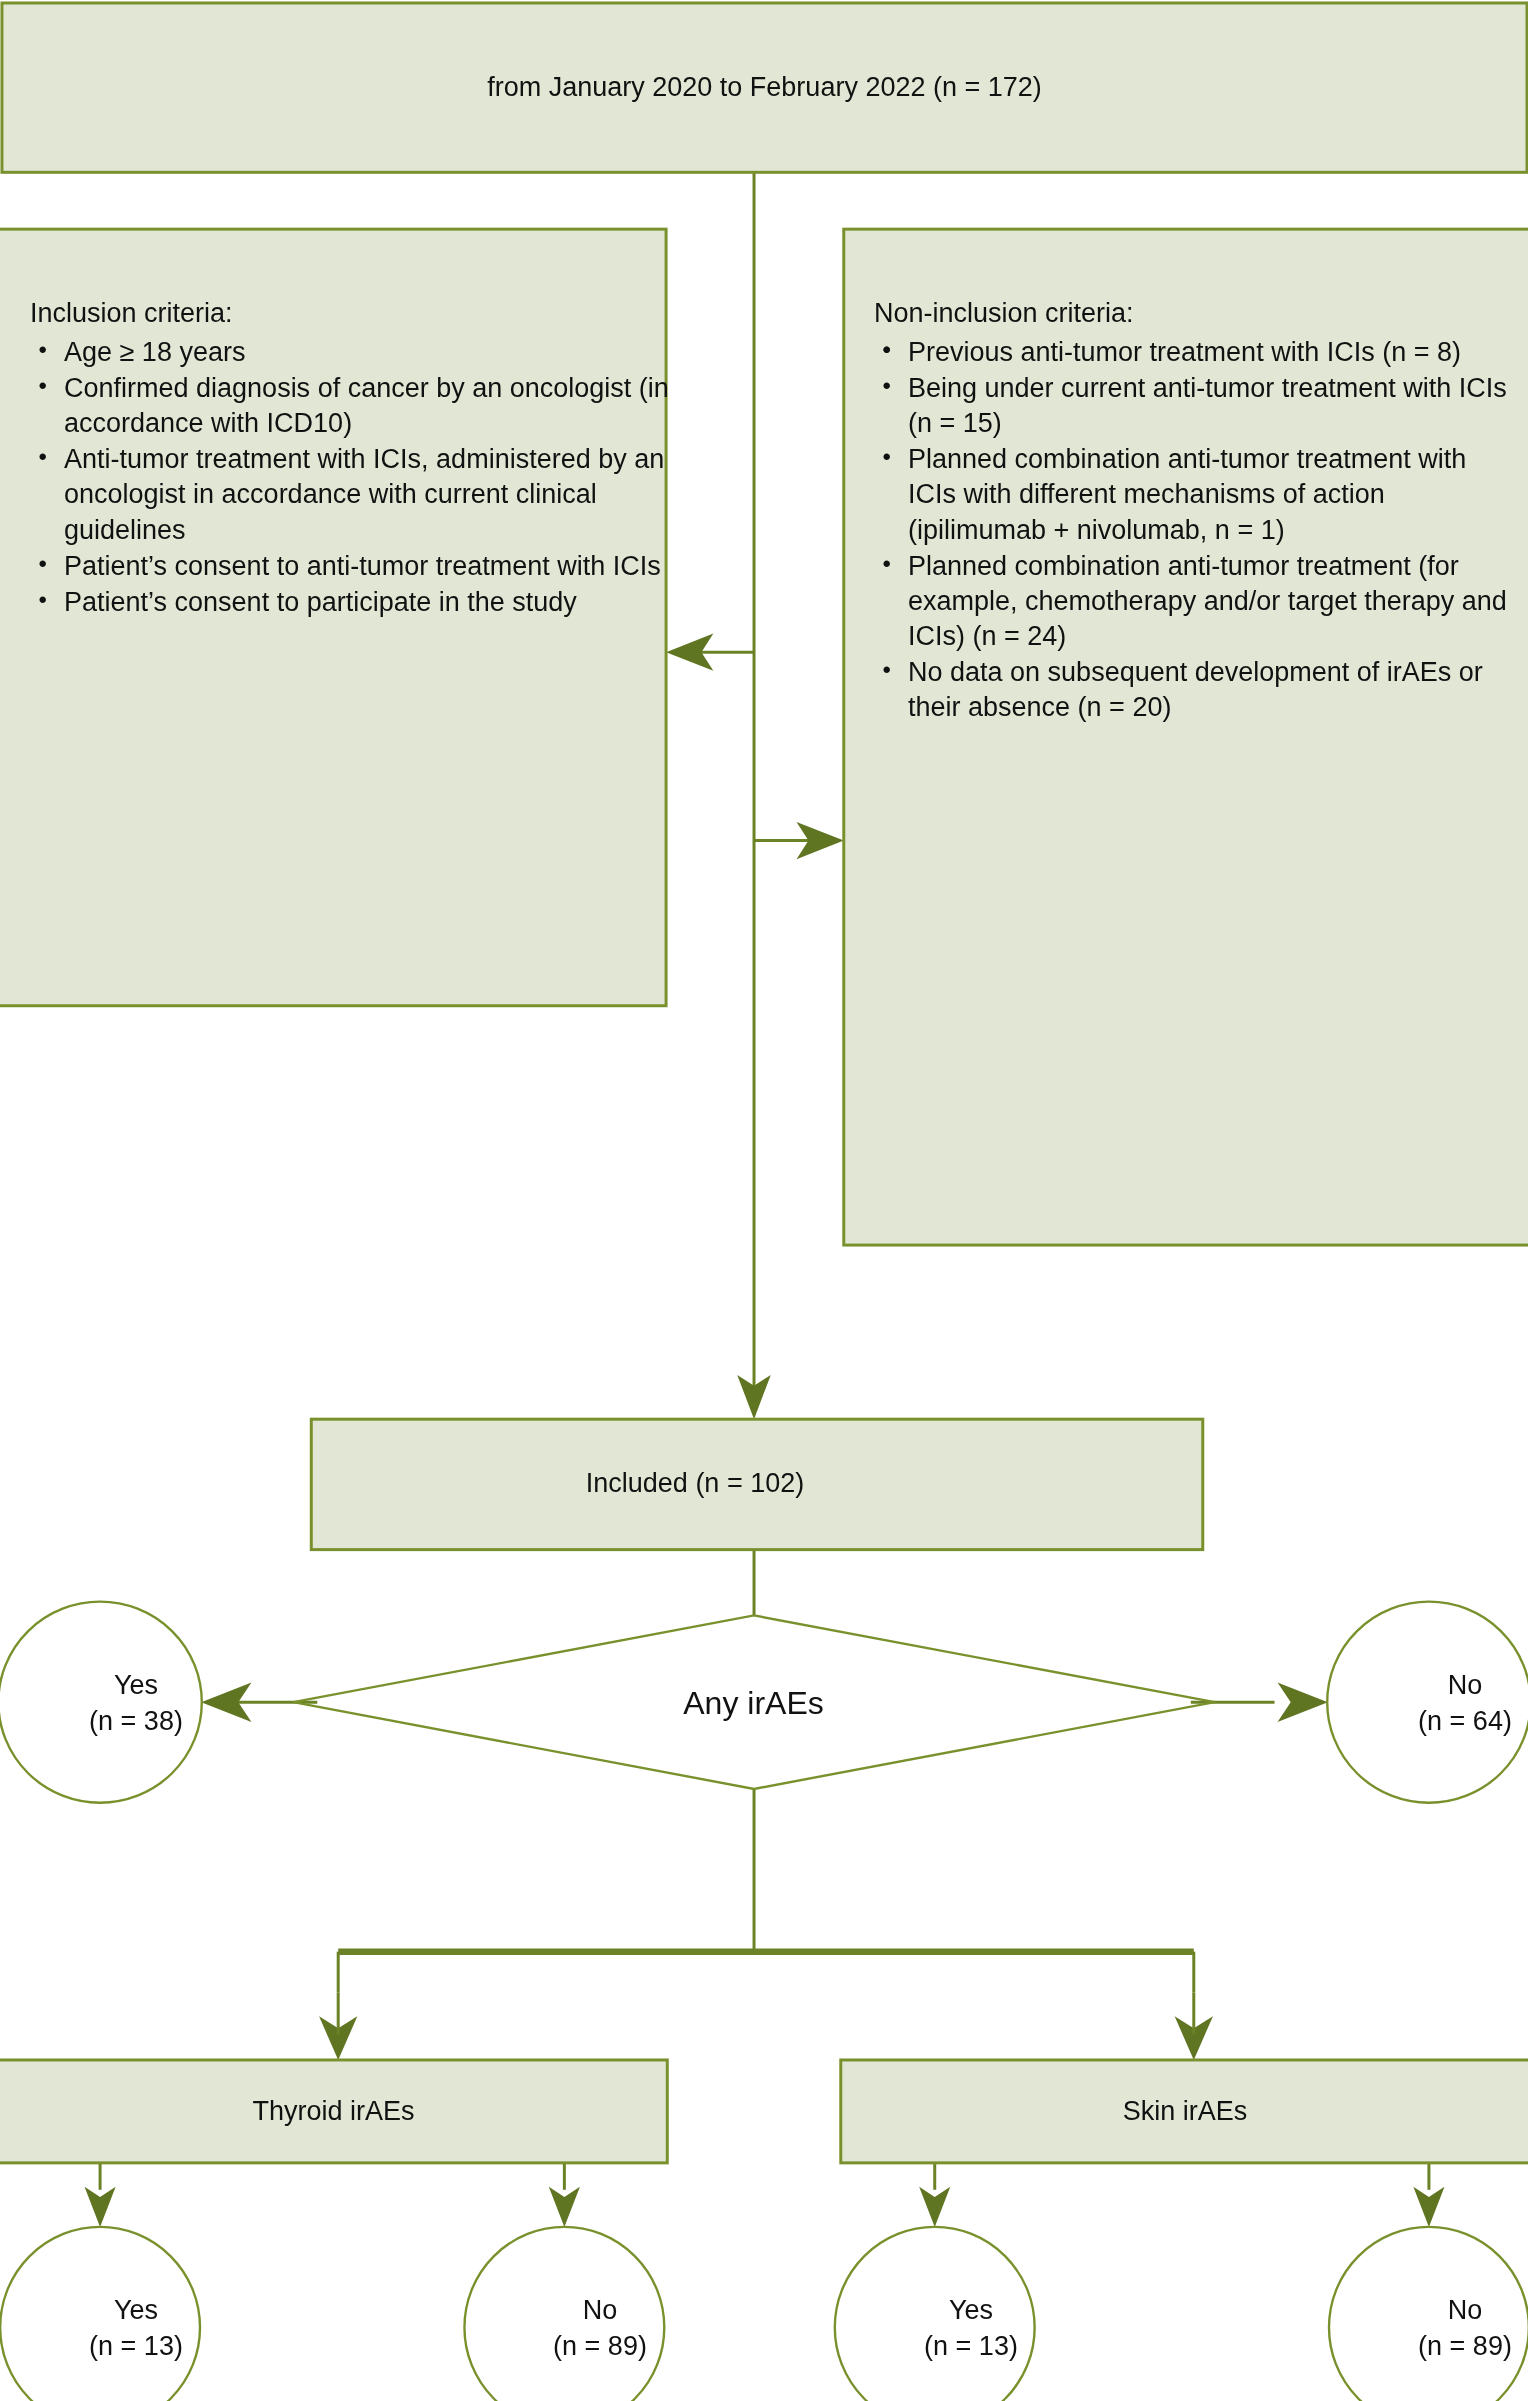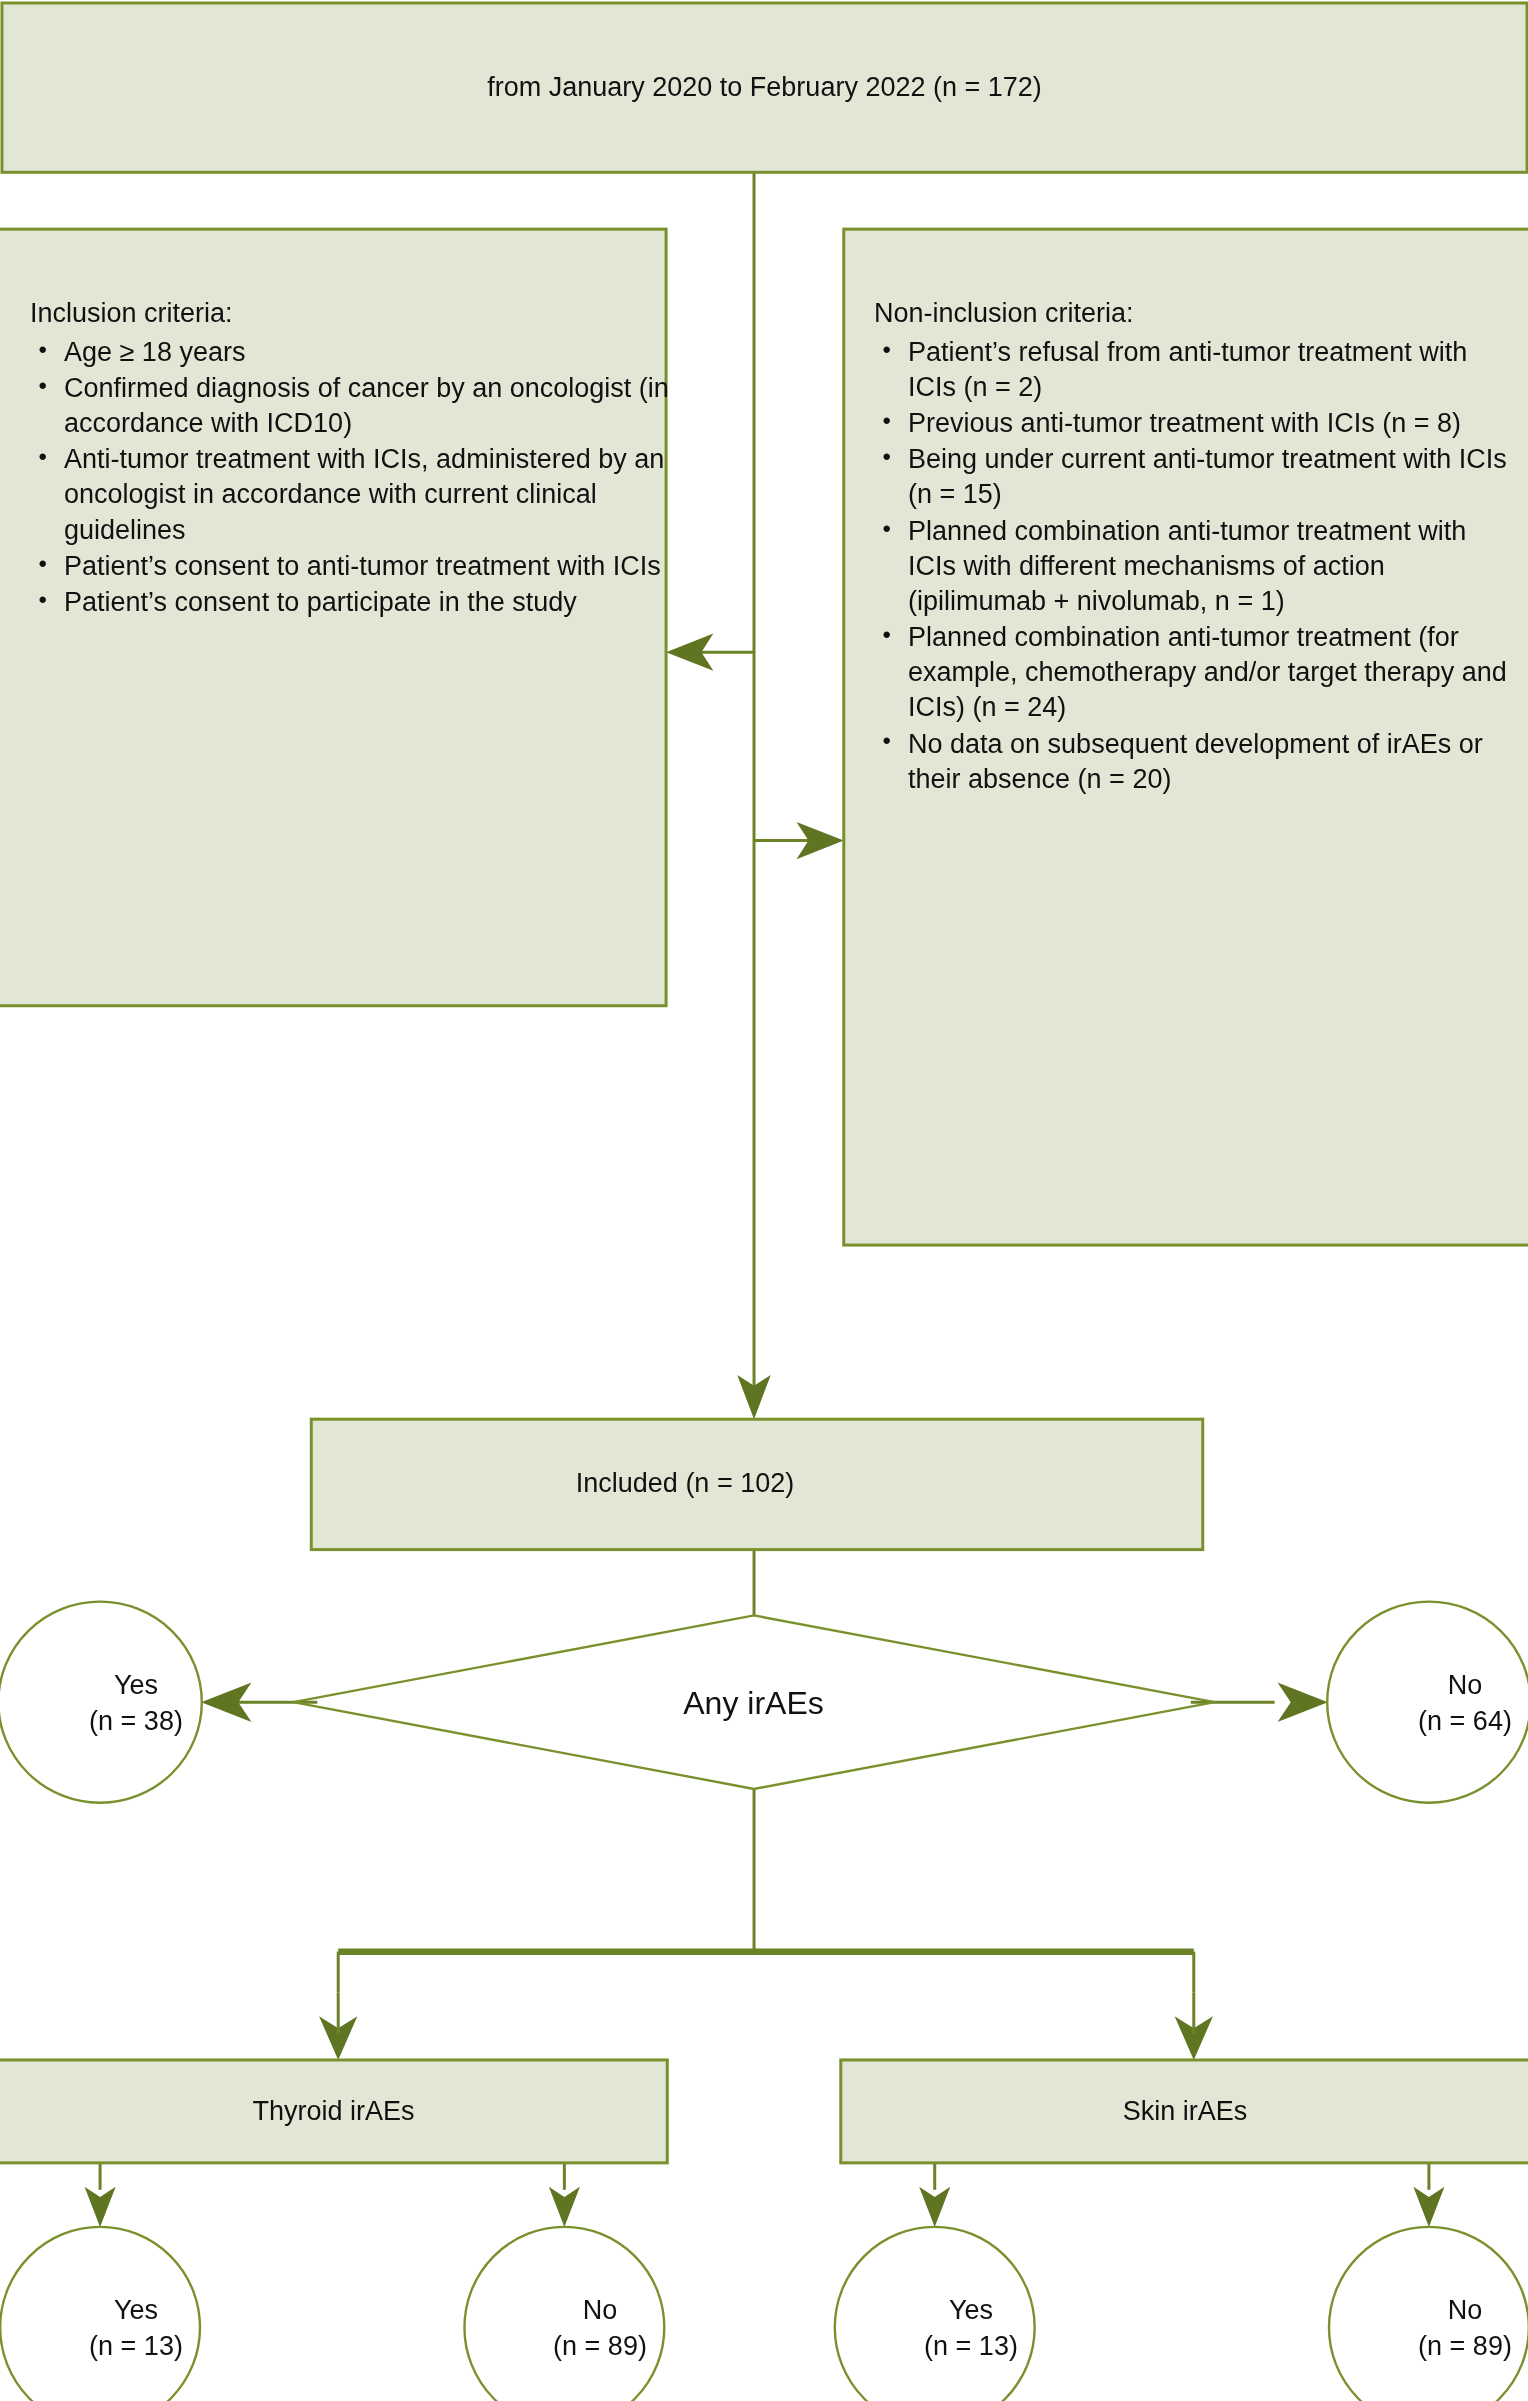--- a/index.html
+++ b/index.html
@@ -172,30 +172,30 @@
       <li><span class="bullet">•</span><span>Confirmed diagnosis of cancer by an oncologist (in accordance with ICD10)</span></li>
       <li><span class="bullet">•</span><span>Anti-tumor treatment with ICIs, administered by an oncologist in accordance with current clinical guidelines</span></li>
       <li><span class="bullet">•</span><span>Patient’s consent to anti-tumor treatment with ICIs</span></li>
       <li><span class="bullet">•</span><span>Patient’s consent to participate in the study</span></li>
     </ul>
   </div>
 
   <div class="txt-box" style="left:874px; top:296px; width:640px;">
     <div class="crit-head">Non-inclusion criteria:</div>
     <ul class="crit">
-      <li><span class="bullet">•</span><span>Patient’s refusal from anti-tumor treatment with ICIs (n = 2)</span></li>
+      <li><span class="bullet">•</span></li>
       <li><span class="bullet">•</span><span>Previous anti-tumor treatment with ICIs (n = 8)</span></li>
       <li><span class="bullet">•</span><span>Being under current anti-tumor treatment with ICIs (n = 15)</span></li>
       <li><span class="bullet">•</span><span>Planned combination anti-tumor treatment with ICIs with different mechanisms of action (ipilimumab + nivolumab, n = 1)</span></li>
       <li><span class="bullet">•</span><span>Planned combination anti-tumor treatment (for example, chemotherapy and/or target therapy and ICIs) (n = 24)</span></li>
       <li><span class="bullet">•</span><span>No data on subsequent development of irAEs or their absence (n = 20)</span></li>
     </ul>
   </div>
 
-  <div class="txt-box center-text" style="left:301px; top:1419px; width:736px; height:130px;padding-left:32px;">Included (n = 102)</div>
+  <div class="txt-box center-text" style="left:311px; top:1419px; width:736px; height:130px;padding-left:32px;">Included (n = 102)</div>
 
   <div class="dim-label" style="left:574px; top:1679px; width:359px; height:48px;">Any irAEs</div>
 
   <div class="ellipse-label" style="left:0px; top:1649px; width:200px; height:108px;">
     <span>Yes</span>
     <span>(n = 38)</span>
   </div>
 
   <div class="ellipse-label" style="left:1329px; top:1649px; width:200px; height:108px;">
     <span>No</span>

